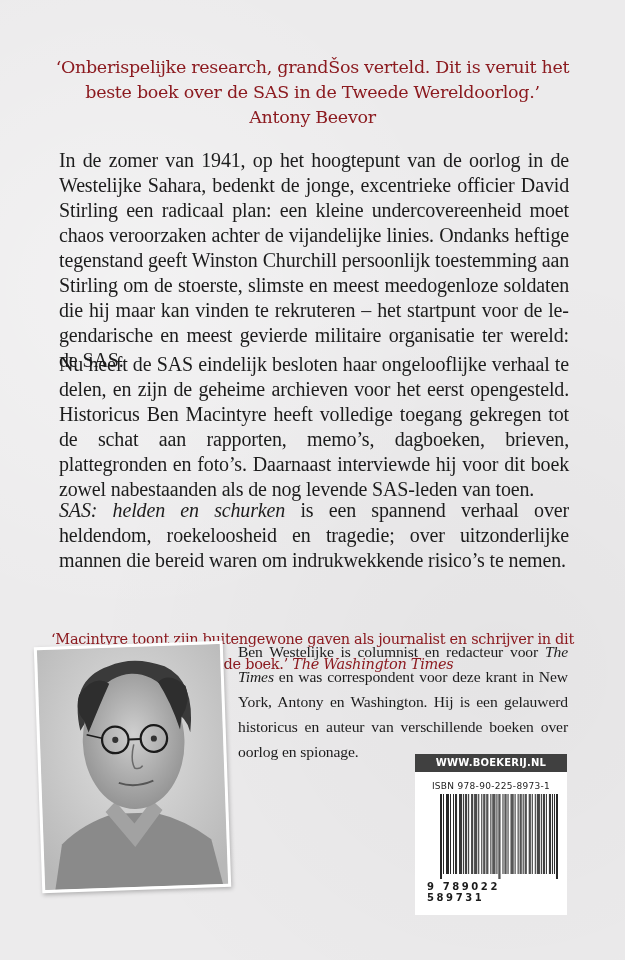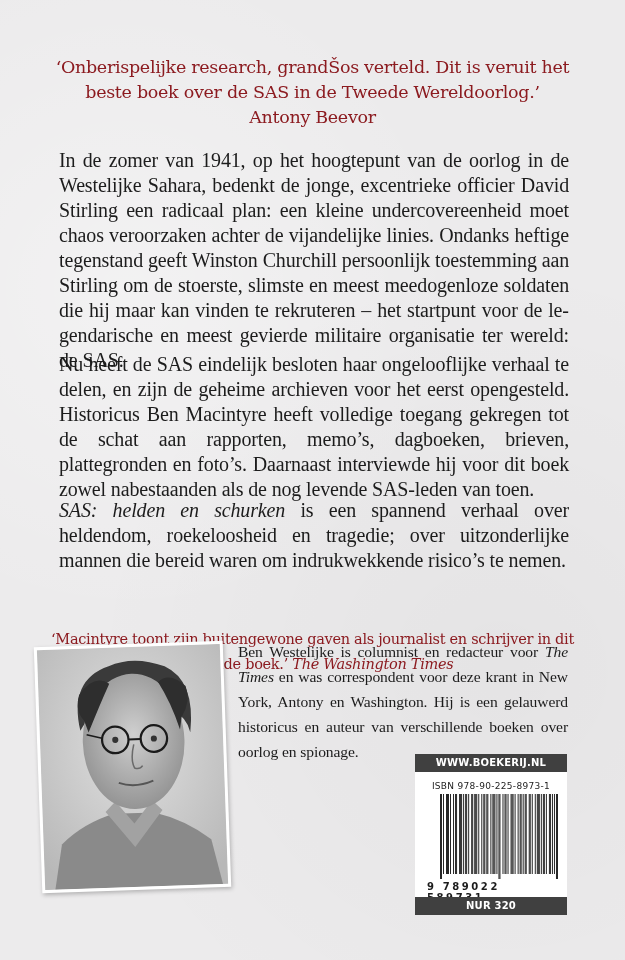--- a/index.html
+++ b/index.html
@@ -200,14 +200,13 @@
         <rect x="105.90" y="0" width="0.91" height="80" fill="#111"></rect>
         <rect x="108.92" y="0" width="0.91" height="80" fill="#111"></rect>
         <rect x="109.93" y="0" width="0.91" height="80" fill="#111"></rect>
         <rect x="111.95" y="0" width="0.91" height="80" fill="#111"></rect>
         <rect x="113.97" y="0" width="0.91" height="80" fill="#111"></rect>
         <rect x="115.98" y="0" width="0.91" height="85" fill="#111"></rect>
         <rect x="116.99" y="0" width="0.91" height="85" fill="#111"></rect>
       </svg>
   </div>
   <div class="digits">9 789022 589731</div>
-  <div class="bar-footer">NUR 320</div>
 </div>
 
 </body></html>

